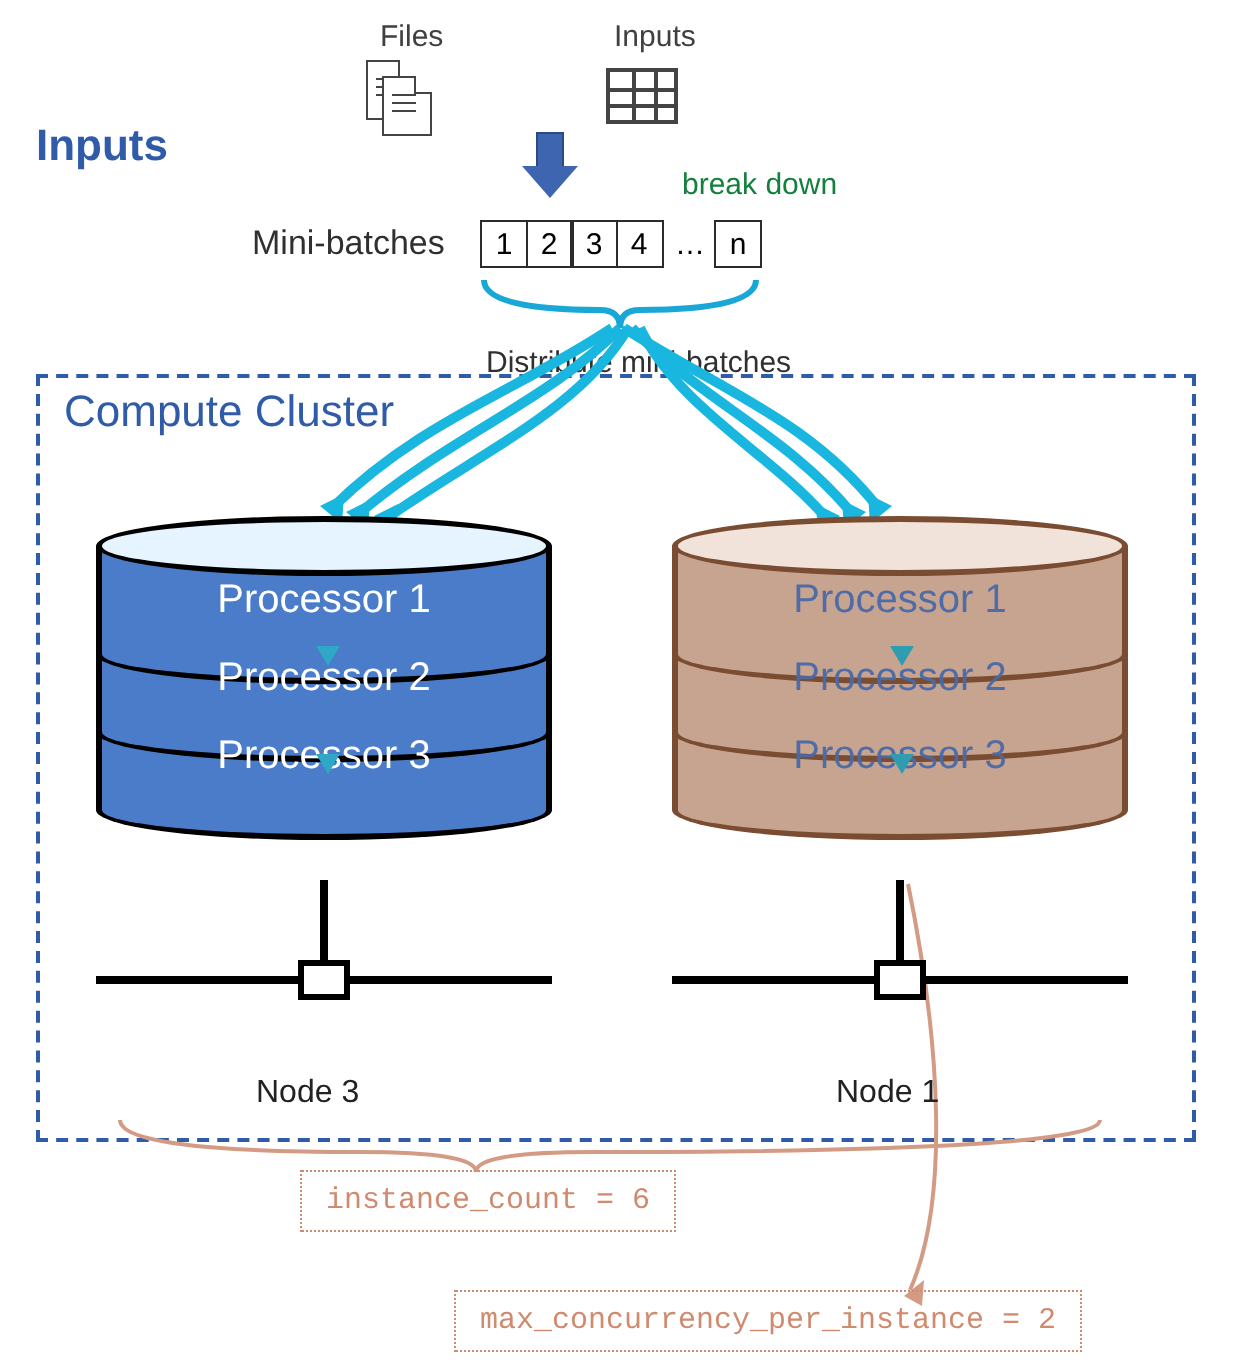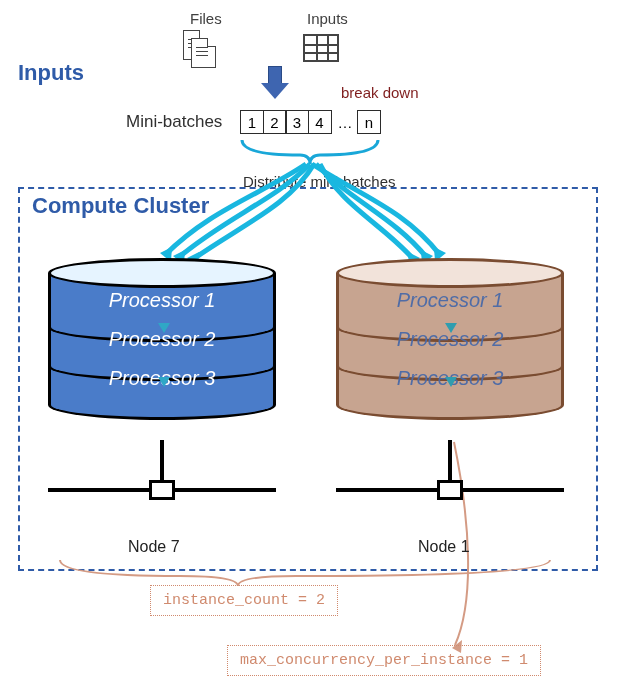--- a/index.html
+++ b/index.html
@@ -17,21 +17,21 @@
     color: #2f5ba8;
     font-size: 22px;
     font-weight: 700;
     position: absolute;
     left: 18px;
     top: 60px;
   }
   .cluster-title {
     color: #2f5ba8;
     font-size: 22px;
-    font-weight: 700;
+    font-weight: 400;
     position: absolute;
     left: 32px;
     top: 193px;
   }
   .top-labels {
     position: absolute;
     top: 10px;
     left: 0;
     width: 100%;
   }
@@ -45,21 +45,21 @@
   .doc .line { position:absolute; left:4px; height:1px; background:#444; width:12px; }
   .doc.back { left:0; top:0; }
   .doc.front { left:8px; top:8px; }
 
   
   .table-icon { position:absolute; left:303px; top:34px; width:36px; height:28px; border:2px solid #444; }
   .table-icon .hline,.table-icon .vline { position:absolute; background:#444; }
   .table-icon .hline { height:2px; width:100%; left:0; }
   .table-icon .vline { width:2px; height:100%; top:0; }
 
-  .breakdown-label { position:absolute; left:341px; top:84px; font-size:15px; color:#7f1d1d;text-align:right; }
+  .breakdown-label { position:absolute; left:341px; top:84px; font-size:15px; color:#15803d;text-align:right; }
 
   
   .big-arrow { position:absolute; left:261px; top:66px; width:28px; height:34px; }
   .big-arrow .shaft { position:absolute; left:7px; top:0; width:14px; height:18px; background:#3e65b0; border:1px solid #2a4a86;}
   .big-arrow .head { position:absolute; left:0; top:17px; width:0; height:0; border-left:14px solid transparent; border-right:14px solid transparent; border-top:16px solid #3e65b0; }
 
   .mini-label { position:absolute; left:126px; top:112px; font-size:17px; color:#303030; }
   .batches { position:absolute; left:240px; top:110px; display:flex; align-items:center; gap:0; }
   .slot { width:24px; height:24px; border:1.5px solid #2b2b2b; display:flex; align-items:center; justify-content:center; font-size:15px; margin-left:-1.5px; }
   .slot:first-child{margin-left:0;}
@@ -84,21 +84,21 @@
   .server.left { left:48px; }
   .server.right { left:336px; }
   .server .top-ellipse {
     width:100%; height:30px; border:3px solid #000; border-radius:50%;
     background:#e6f4ff; position:relative; z-index:3;
   }
   .server .band {
     width:100%; height:54px; border-left:3px solid #000; border-right:3px solid #000;
     background:#4a7cc9; position:relative; margin-top:-15px;
     display:flex; align-items:center; justify-content:center;
-    color:#fff; font-size:20px;font-style:italic;
+    color:#fff; font-size:20px;
   }
   .server .band::after{
     content:""; position:absolute; left:-3px; bottom:-15px; width:calc(100% + 6px); height:30px;
     border:3px solid #000; border-top:none; border-radius:0 0 114px 114px / 0 0 15px 15px;
     background:inherit; z-index:1; box-sizing:border-box;
   }
   .server.right .top-ellipse { background:#f2e3da; border-color:#7a4c31; }
   .server.right .band { background:#c7a490; border-color:#7a4c31; color:#4a6aa8; }
   .server.right .band .txt { opacity:0.95; }
   .server.right .band::after{ border-color:#7a4c31; }
@@ -246,17 +246,17 @@
   <div class="stem"></div>
     <div class="base"></div>
     <div class="foot"></div>
 </div>
 <div class="pedestal right">
   <div class="stem"></div>
     <div class="base"></div>
     <div class="foot"></div>
 </div>
 
-<div class="node-label l">Node 7</div>
+<div class="node-label l">Node 3</div>
 <div class="node-label r">Node 1</div>
 
-<div class="code-box code1">instance_count = 2</div>
-<div class="code-box code2">max_concurrency_per_instance = 1</div>
+<div class="code-box code1">instance_count = 6</div>
+<div class="code-box code2">max_concurrency_per_instance = 2</div>
 
 </body></html>

